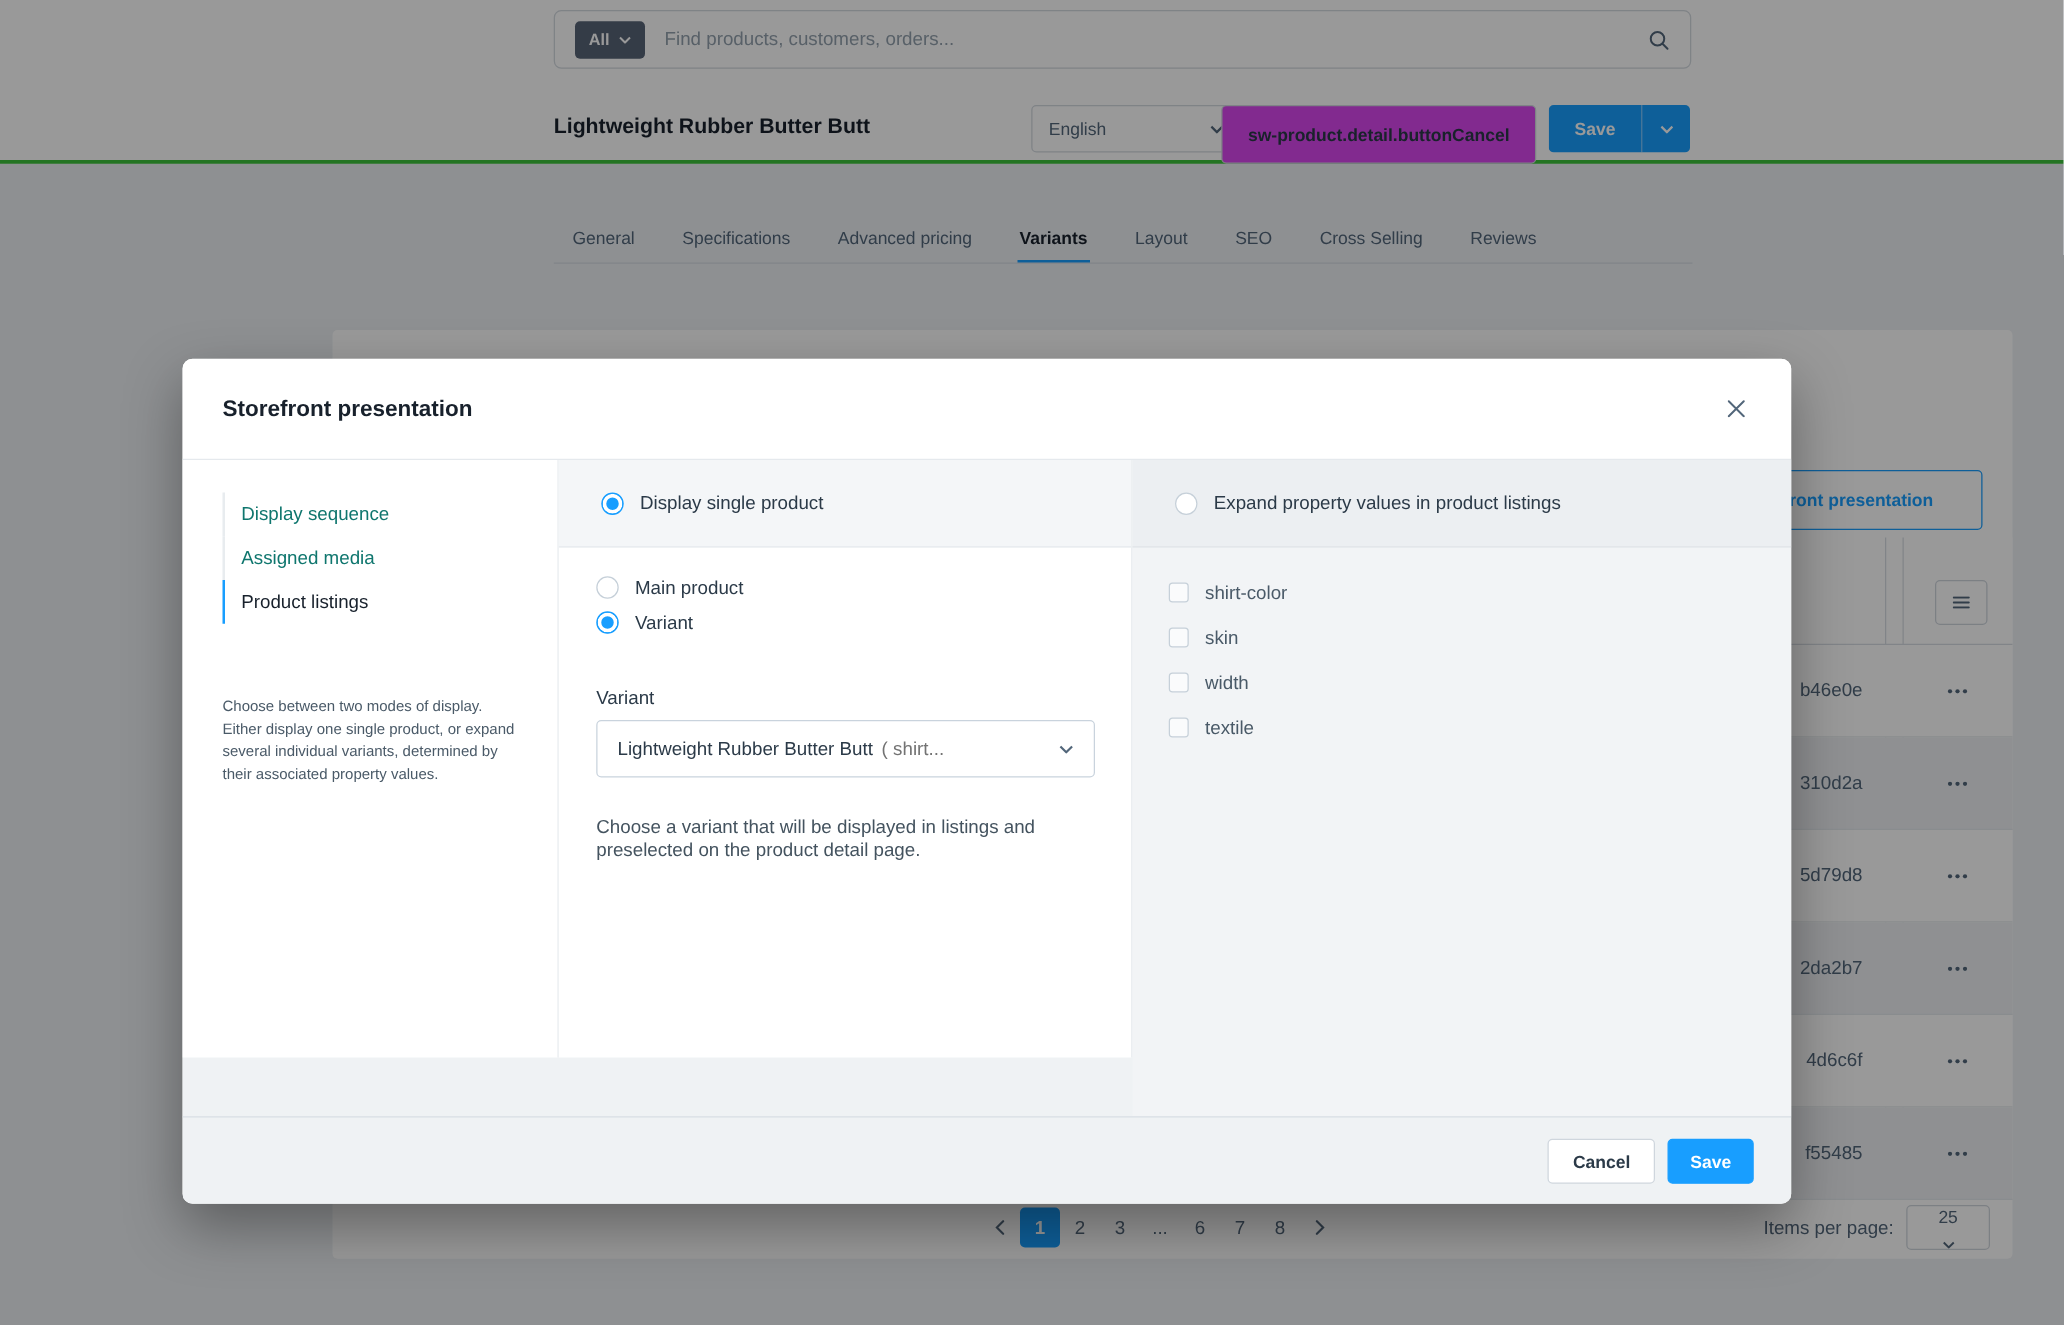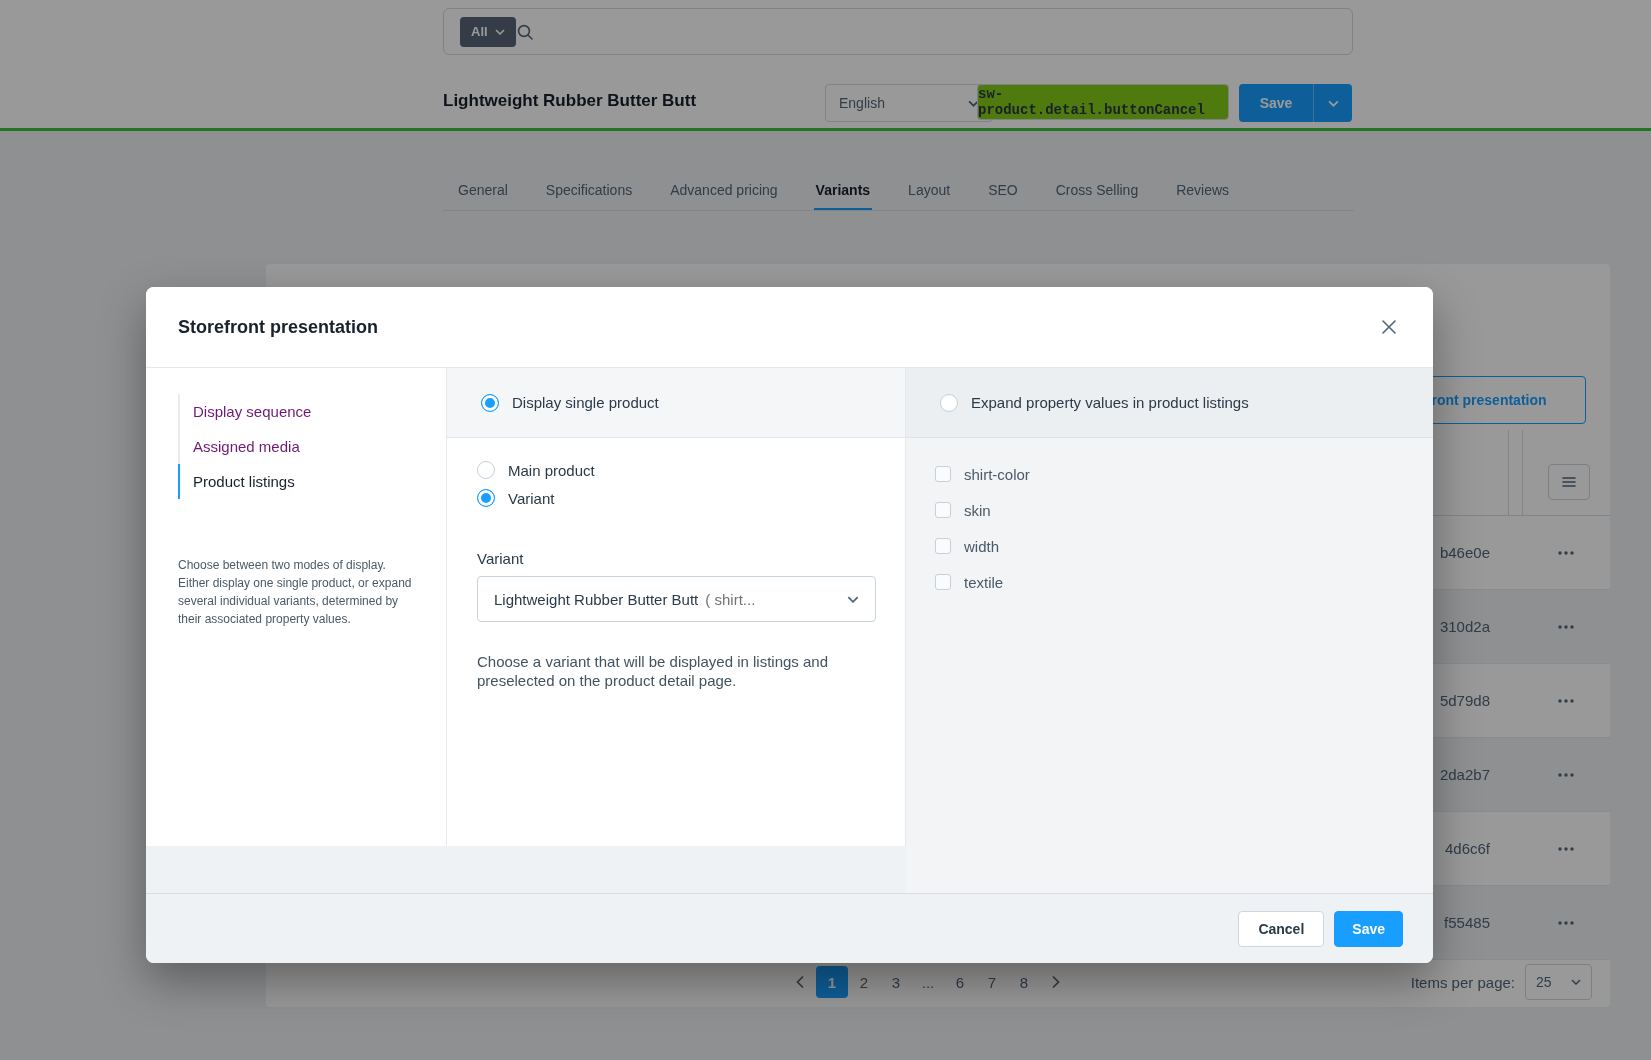--- a/index.html
+++ b/index.html
@@ -9,21 +9,21 @@
   
   .topbar { position:absolute; left:0; top:0; width:1651px; height:131px; background:#ffffff; border-bottom:3px solid #3cc13b; }
   .search-wrap { position:absolute; left:443px; top:8px; width:910px; height:47px; background:#fff; border:1px solid #d4dae0; border-radius:6px; display:flex; align-items:center; padding:0 16px; }
   .scope-chip { background:#586477; color:#fff; border-radius:4px; height:30px; padding:0 11px; display:flex; align-items:center; gap:7px; font-size:13px; font-weight:bold; cursor:pointer; }
   .search-input { flex:1; border:0; outline:0; margin-left:16px; font-size:15px; color:#2b3a48; background:transparent; }
   .search-input::placeholder { color:#93a1ad; }
   .icon { display:inline-flex; align-items:center; justify-content:center; color:#52667a; }
 
   .page-title { position:absolute; left:443px; top:91px; font-size:17px; font-weight:bold; color:#18212c; }
   .lang-select { position:absolute; left:825px; top:84px; width:168px; height:38px; background:#fff; border:1px solid #d4dae0; border-radius:4px; display:flex; align-items:center; justify-content:space-between; padding:0 13px; color:#52667a; font-size:14px; cursor:pointer; }
-  .cancel-key-btn { position:absolute; left:977px; top:84px; width:252px; height:36px; background:#84cc16; border:1px solid #d4dae0; border-radius:4px; color:#2b3a48; font-weight:bold; font-size:14px; display:flex; align-items:center; justify-content:center; cursor:pointer;font-family:Liberation Mono, monospace; }
+  .cancel-key-btn { position:absolute; left:977px; top:84px; width:252px; height:47px; background:#d946ef; border:1px solid #d4dae0; border-radius:4px; color:#2b3a48; font-weight:bold; font-size:14px; display:flex; align-items:center; justify-content:center; cursor:pointer; }
   .save-split { position:absolute; left:1239px; top:84px; height:38px; display:flex; border-radius:4px; overflow:hidden; }
   .save-main { width:74px; background:#189eff; color:#fff; font-weight:bold; font-size:14px; display:flex; align-items:center; justify-content:center; cursor:pointer; }
   .save-toggle { width:39px; background:#189eff; border-left:1px solid rgba(255,255,255,.35); color:#fff; display:flex; align-items:center; justify-content:center; cursor:pointer; }
 
   .tabs { position:absolute; left:443px; top:176px; width:911px; height:35px; border-bottom:1px solid #d8dde3; display:flex; gap:34px; padding-left:13px; }
   .tab { font-size:14px; color:#52667a; padding:6px 2px 0 2px; cursor:pointer; }
   .tab.active { color:#18212c; font-weight:bold; border-bottom:2px solid #189eff; }
 
   .card { position:absolute; left:266px; top:264px; width:1344px; height:743px; background:#ffffff; border-radius:4px; }
 
@@ -34,35 +34,35 @@
   .vline { position:absolute; top:430px; width:1px; height:530px; background:#d8dde3; }
   .tbl-row { position:absolute; left:1300px; width:310px; height:74px; border-bottom:1px solid #e5e9ed; background:#fff; }
   .tbl-row.striped { background:#eef1f4; }
   .row-id { position:absolute; left:0; top:0; width:190px; height:74px; line-height:74px; text-align:right; font-size:15px; color:#52667a; }
   .row-dots { position:absolute; left:246px; top:0; width:40px; height:74px; display:flex; align-items:center; justify-content:center; cursor:pointer; color:#52667a; }
 
   .pagination { position:absolute; left:784px; top:966px; height:32px; display:flex; align-items:center; }
   .page-item { width:32px; height:32px; display:flex; align-items:center; justify-content:center; font-size:15px; color:#52667a; cursor:pointer; }
   .page-item.active { background:#189eff; color:#fff; border-radius:4px; font-weight:bold; }
   .ipp-label { position:absolute; left:1340px; top:974px; width:175px; text-align:right; font-size:15px; color:#52667a; }
-  .ipp-select { position:absolute; left:1525px; top:964px; width:67px; height:36px; background:#fff; border:1px solid #cfd6dd; border-radius:4px; display:flex; align-items:center; justify-content:space-between; padding:0 10px; font-size:14px; color:#52667a; cursor:pointer; }
+  .ipp-select { position:absolute; left:1525px; top:964px; width:67px; height:36px; background:#fff; border:1px solid #cfd6dd; border-radius:4px; display:flex; align-items:center; justify-content:space-between; padding:0 10px; font-size:14px; color:#52667a; cursor:pointer;flex-direction:column; }
 
   
   .overlay { position:absolute; inset:0; background:rgba(0,0,0,0.40); z-index:10; }
 
   
   .modal { position:absolute; left:146px; top:287px; width:1287px; height:676px; background:#fff; border-radius:8px; z-index:20; box-shadow:0 18px 45px rgba(0,0,0,.35); display:flex; flex-direction:column; overflow:hidden; }
   .modal-header { height:81px; flex:0 0 81px; display:flex; align-items:center; justify-content:space-between; padding:0 30px 0 32px; border-bottom:1px solid #e5e9ed; background:#fff; }
   .modal-title { font-size:18px; font-weight:bold; color:#18212c; }
   .modal-close { width:28px; height:28px; display:flex; align-items:center; justify-content:center; color:#52667a; cursor:pointer; background:none; border:0; }
   .modal-body { flex:1; display:flex; background:#eff2f4; }
 
   .col-left { width:301px; background:#fff; border-right:1px solid #e5e9ed; height:478px; padding-top:26px; }
   .mnav { margin-left:32px; }
-  .mnav-item { height:35px; line-height:35px; padding-left:13px; border-left:2px solid #e8ecef; font-size:15px; color:#701a75; cursor:pointer; white-space:nowrap; }
+  .mnav-item { height:35px; line-height:35px; padding-left:13px; border-left:2px solid #e8ecef; font-size:15px; color:#0f766e; cursor:pointer; white-space:nowrap; }
   .mnav-item.active { border-left-color:#189eff; color:#18212c; }
   .mnav-desc { margin:57px 28px 0 32px; font-size:12px; line-height:18px; color:#4a5a68; }
 
   .col-mid { width:459px; background:#fff; border-right:1px solid #e5e9ed; height:478px; }
   .mode-head { height:70px; display:flex; align-items:center; gap:13px; padding-left:34px; background:#f4f6f8; border-bottom:1px solid #e5e9ed; }
   .mode-label { font-size:15px; color:#2b3a48; }
   .mid-inner { padding:18px 30px 0 30px; }
   .radio-row { display:flex; align-items:center; gap:13px; height:28px; cursor:pointer; }
   .radio { width:18px; height:18px; border-radius:50%; flex:0 0 18px; }
   .radio.sel { border:1px solid #189eff; background:#189eff; box-shadow:inset 0 0 0 3px #fff, inset 0 0 0 9px #189eff; }
@@ -95,20 +95,21 @@
 
   <div class="search-wrap">
     <div class="scope-chip">
       <span>All</span>
       <span class="icon" style="color:#fff;">
         <svg width="10" height="6" viewBox="0 0 10 6">
             <path d="M1 1l4 4 4-4" stroke="currentColor" stroke-width="1.6" fill="none"></path>
           </svg>
       </span>
     </div>
+    <input class="search-input" placeholder="Find products, customers, orders..." style="">
     <span class="icon">
       <svg width="18" height="18" viewBox="0 0 18 18" fill="none">
           <circle cx="8" cy="8" r="5.4" stroke="currentColor" stroke-width="1.6"></circle>
           <path d="M12.2 12.2L16 16" stroke="currentColor" stroke-width="1.6" stroke-linecap="round"></path>
         </svg>
     </span>
   </div>
 
   <div class="page-title">Lightweight Rubber Butter Butt</div>
 

